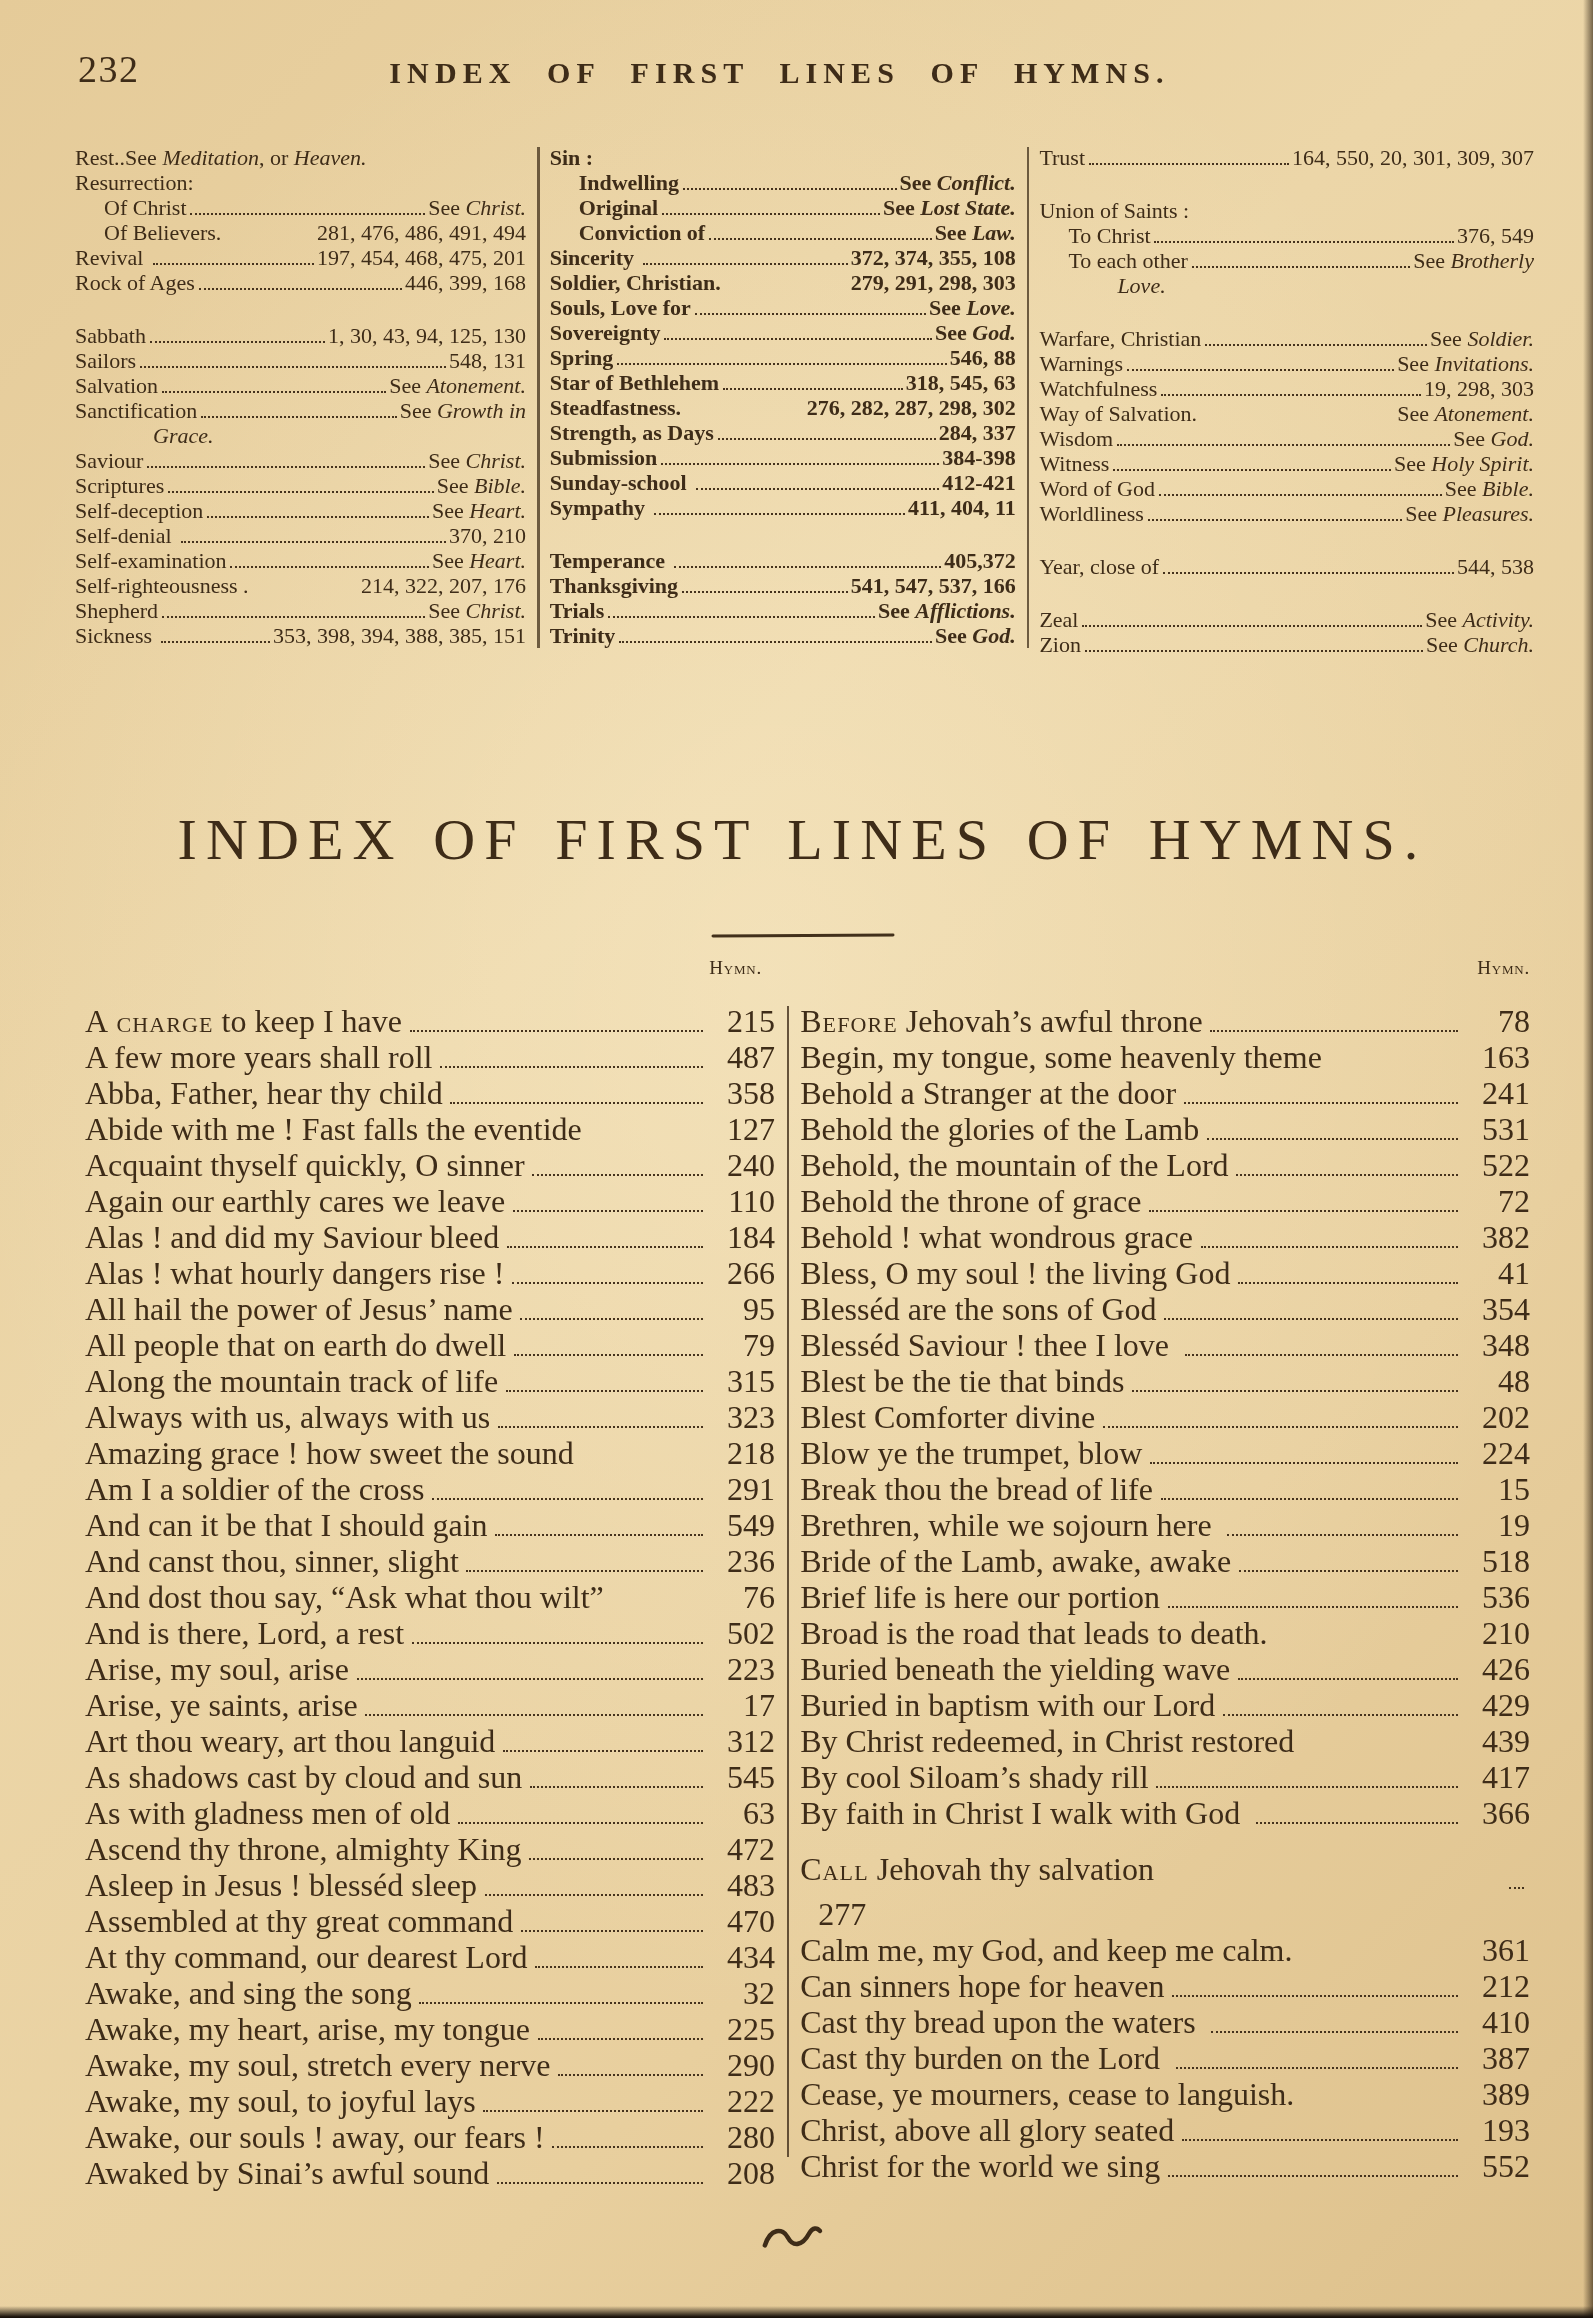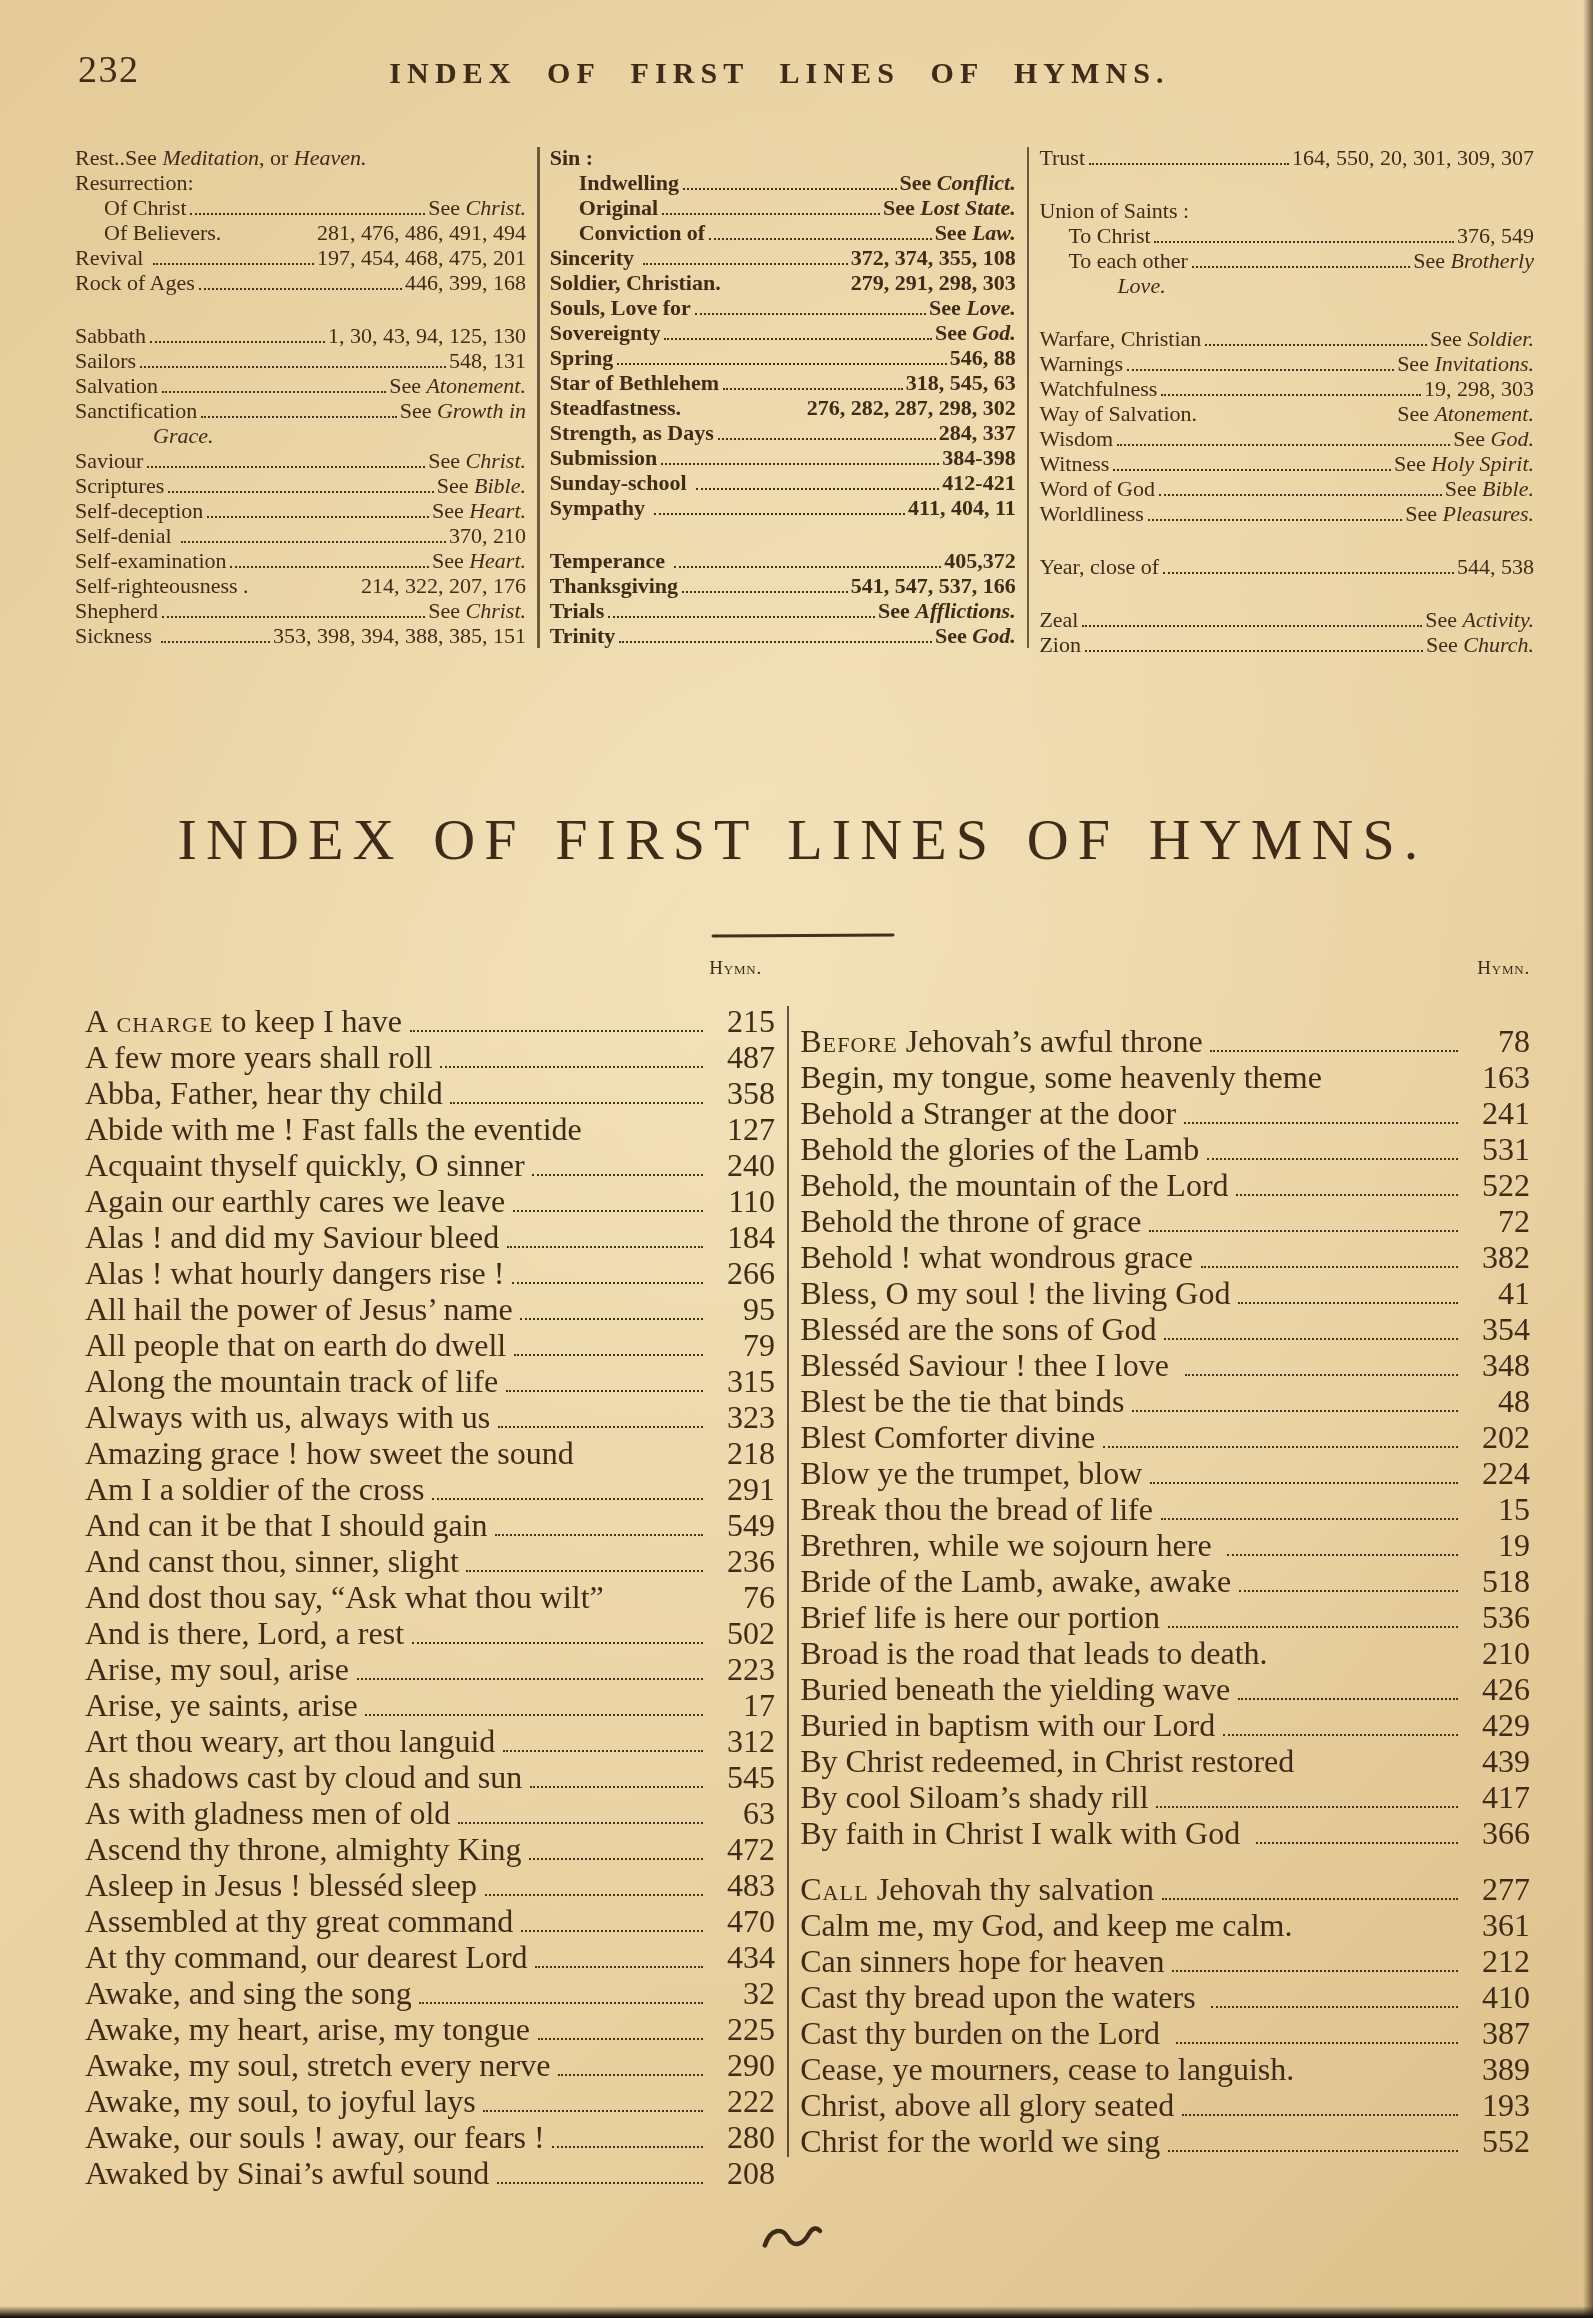--- a/index.html
+++ b/index.html
@@ -42,28 +42,28 @@
   .title-rule{position:absolute;top:934px;left:50%;transform:translateX(-50%) rotate(-.3deg);
     width:183px;height:3px;background:#42301b;border-radius:1.5px;}
   .col-head{position:absolute;top:957px;font-size:19px;letter-spacing:0.8px;
     font-variant:small-caps;text-align:right;}
   .col-head.left{left:579px;width:183px;padding-right:21.3px;}
   .col-head.right{left:1347px;width:183px;padding-right:3px;}
   
   .first-lines{position:absolute;top:1003px;left:85px;width:1445px;display:flex;}
   .fl-col{min-width:0;}
   .fl-col.left{width:690px;}
-  .fl-col.right{flex:1;margin-top:20px;}
+  .fl-col.right{flex:1;}
   .fl-div{width:2.3px;background:rgba(66,48,27,.8);margin:3px 10.7px 34px 12.2px;}
   .hrow{display:flex;align-items:baseline;font-size:32px;line-height:36px;}
   .htxt{white-space:pre;flex:none;min-width:0;}
   .hlead{flex:1;align-self:flex-end;margin:0 6.1px 6.9px 7.6px;border-bottom:2.6px dotted #45321d;min-width:15.2px;}
   .hspace{flex:1;min-width:10.7px;}
   .hnum{flex:none;width:66px;text-align:right;white-space:pre;}
-  .hgap{margin-top:20px;}
+  .hgap{margin-top:20px;flex-direction:column;}
   .sc{font-variant:small-caps;letter-spacing:1.1px;}
   .fleuron{position:absolute;left:760px;top:2222px;transform:rotate(-7deg);}
 </style>
 </head>
 <body>
 
 <div id="page">
 
   <div class="page-number">232</div>
   <div class="running-head">INDEX OF FIRST LINES OF HYMNS.</div>

